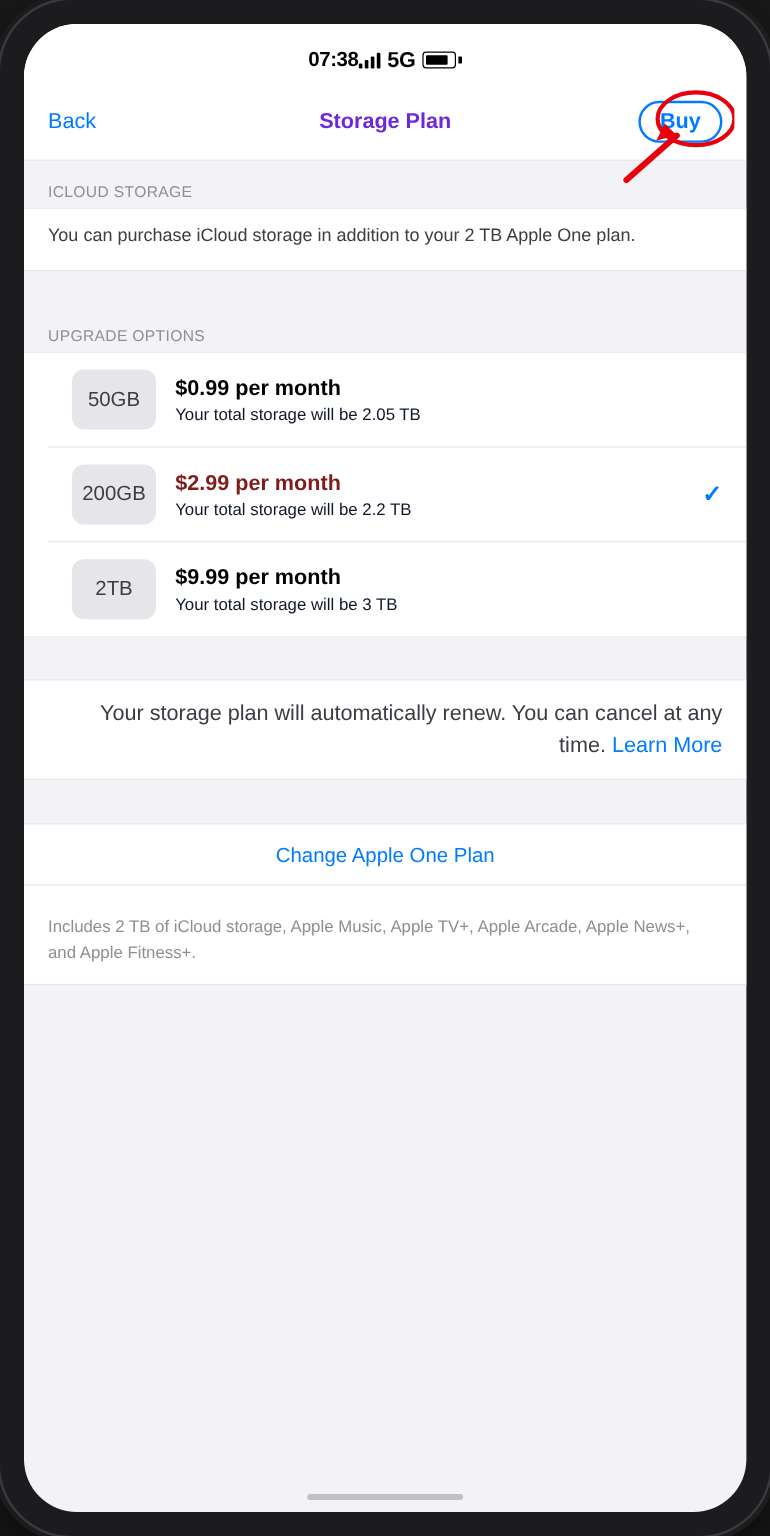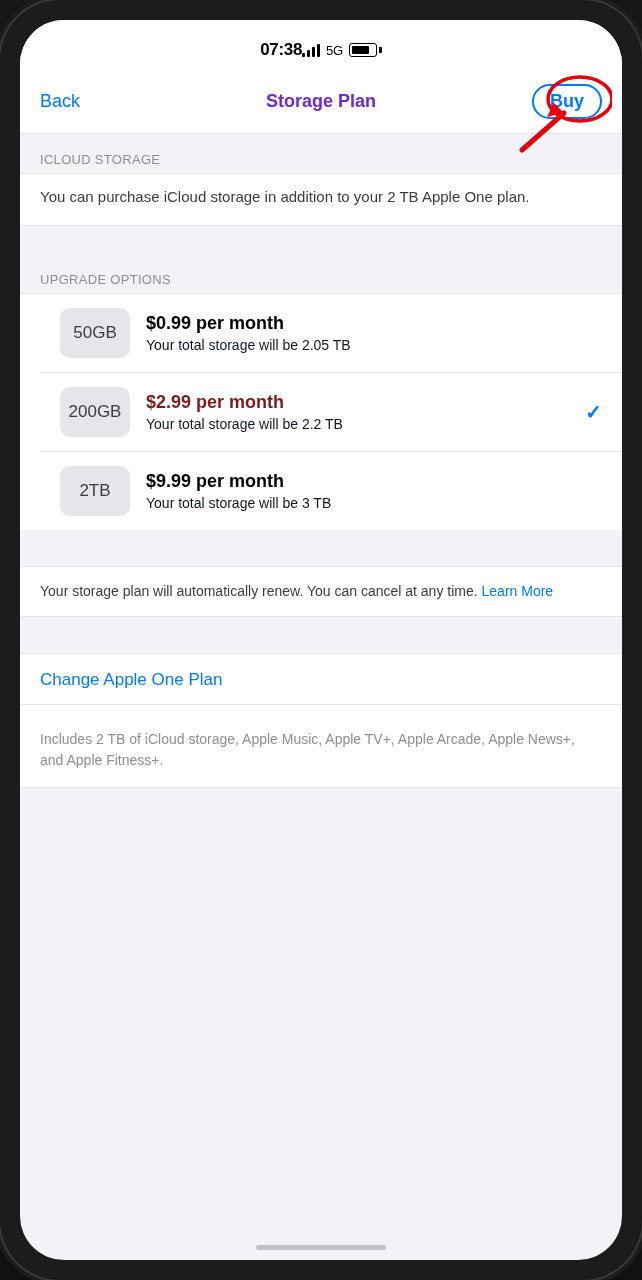--- a/index.html
+++ b/index.html
@@ -87,22 +87,22 @@
       height: 14px;
     }
 
     .signal-bar {
       width: 3px;
       background: #000;
       border-radius: 1px;
     }
 
     .signal-5g {
-      font-size: 13px;
-      font-weight: 400;
+      font-size: 18px;
+      font-weight: 700;
       color: #000;
       letter-spacing: -0.3px;
     }
 
     .battery-icon {
       display: flex;
       align-items: center;
       gap: 2px;
     }
 
@@ -269,26 +269,27 @@
     .checkmark {
       color: #007aff;
       font-size: 20px;
       font-weight: 600;
     }
 
     
     .footer-note {
       background: #ffffff;
       padding: 14px 20px;
-      font-size: 14px;
+      font-size: 18px;
       color: #3c3c43;
       line-height: 1.5;
       border-top: 1px solid #e5e5ea;
       border-bottom: 1px solid #e5e5ea;
       margin-top: 36px;
+      text-align: right;
     }
 
     .footer-note a {
       color: #007aff;
       text-decoration: none;
     }
 
     
     .apple-one-section {
       margin-top: 36px;
@@ -298,20 +299,21 @@
     }
 
     .apple-one-link {
       display: block;
       padding: 16px 20px 14px;
       font-size: 17px;
       color: #007aff;
       font-weight: 400;
       cursor: pointer;
       border-bottom: 1px solid #e5e5ea;
+      text-align: center;
     }
 
     .apple-one-desc {
       padding: 12px 20px 16px;
       font-size: 14px;
       color: #8e8e93;
       line-height: 1.5;
       margin-top: 12px;
     }
 

